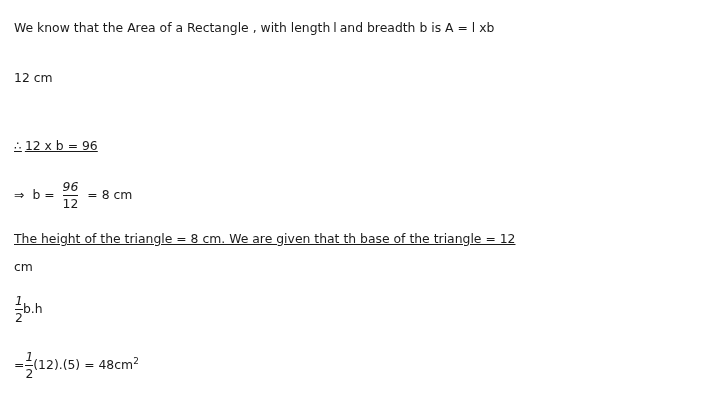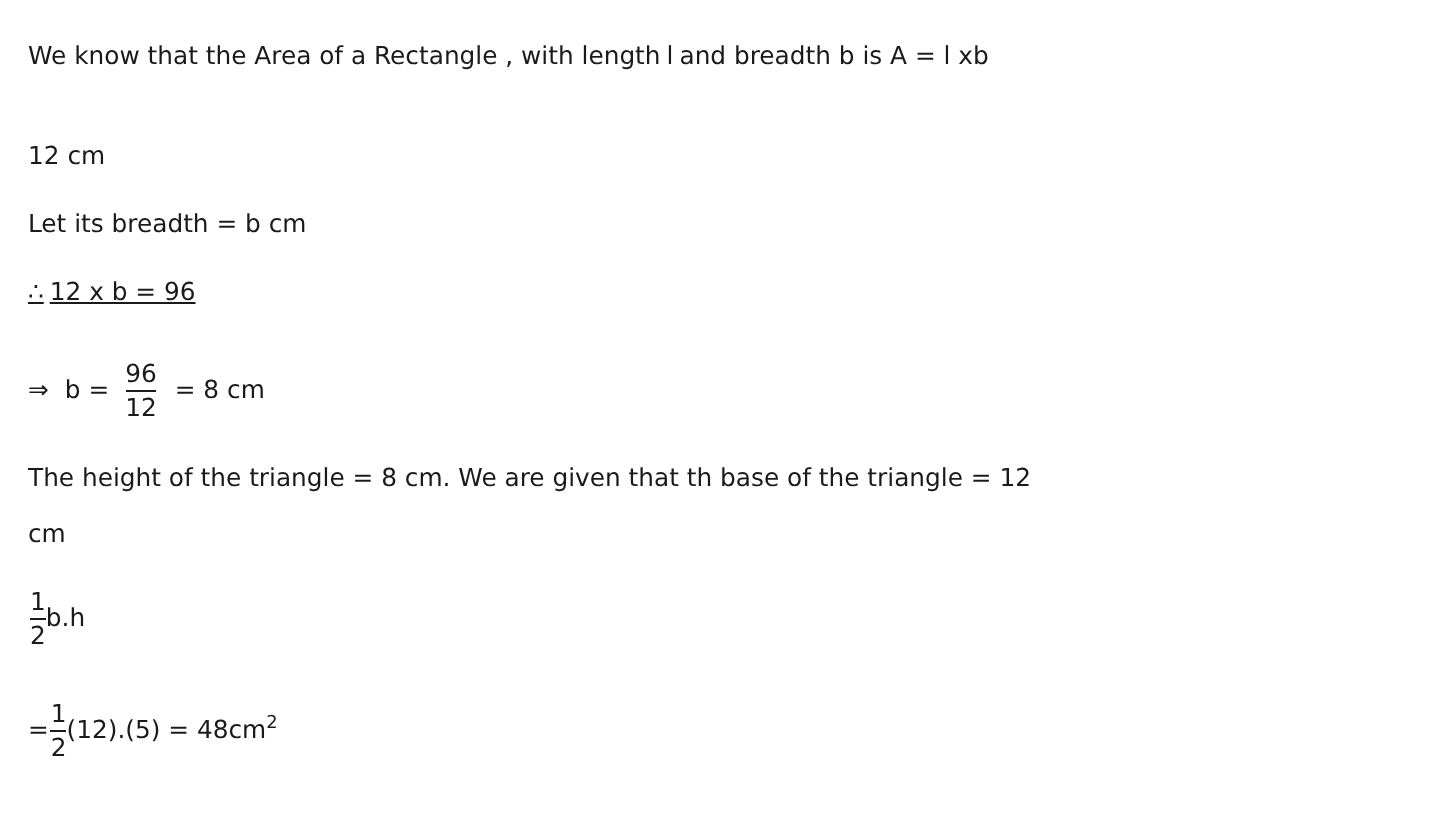--- a/index.html
+++ b/index.html
@@ -32,20 +32,21 @@
     vertical-align: middle;
     text-align: center;
     position: relative;
     margin: 0 3px;
   }
   .frac .num {
     display: block;
     padding: 0 2px 1px 2px;
     border-bottom: 1.2px solid #1a1a1a;
     line-height: 1.15;
+    font-style: italic;
   }
   .frac .den {
     display: block;
     padding: 1px 2px 0 2px;
     line-height: 1.15;
   }
   .frac.tight .num, .frac.tight .den {
     padding-left: 0;
     padding-right: 0;
   }
@@ -64,31 +65,30 @@
 <body>
 
 <div class="page">
 
   <div class="line" style="left:14px; top:20px;">
     <span>We know that the Area of a Rectangle , with length</span><span style="font-style:normal; padding:0 3px;">l</span><span>and breadth b  is A = l xb</span>
   </div>
 
   <div class="line" style="left:14px; top:70px;">12 cm</div>
 
-  <div class="line" style="left:14px; top:104px;">Let its breadth = b cm</div>
 
   <div class="line" style="left:14px; top:138px;text-decoration:underline;">
     <span>∴</span><span style="padding-left:3px;">12 x b = 96</span>
   </div>
 
   <div class="line" style="left:14px; top:180px;">
     <span class="arrow">⇒</span><span class="mid" style="padding-left:8px;">b  =</span><span class="frac tight" style="margin-left:8px;"><span class="num">96</span><span class="den">12</span></span><span class="mid" style="padding-left:6px;">= 8 cm</span>
   </div>
 
-  <div class="line" style="left:14px; top:231px;">The height of the triangle = 8 cm. We are given that th base of the triangle = 12</div>
+  <div class="line" style="left:14px; top:231px;text-decoration:underline;">The height of the triangle = 8 cm. We are given that th base of the triangle = 12</div>
   <div class="line" style="left:14px; top:259px;">cm</div>
 
   <div class="line" style="left:14px; top:294px;">
     <span class="frac tight" style="margin-left:1px;margin-right:0;"><span class="num">1</span><span class="den">2</span></span><span class="mid">b.h</span>
   </div>
 
   <div class="line" style="left:14px; top:350px;">
     <span class="mid">=</span><span class="frac tight" style="margin-left:1px;margin-right:0;"><span class="num">1</span><span class="den">2</span></span><span class="mid">(12).(5) = 48cm</span><span class="sup">2</span>
   </div>
 

